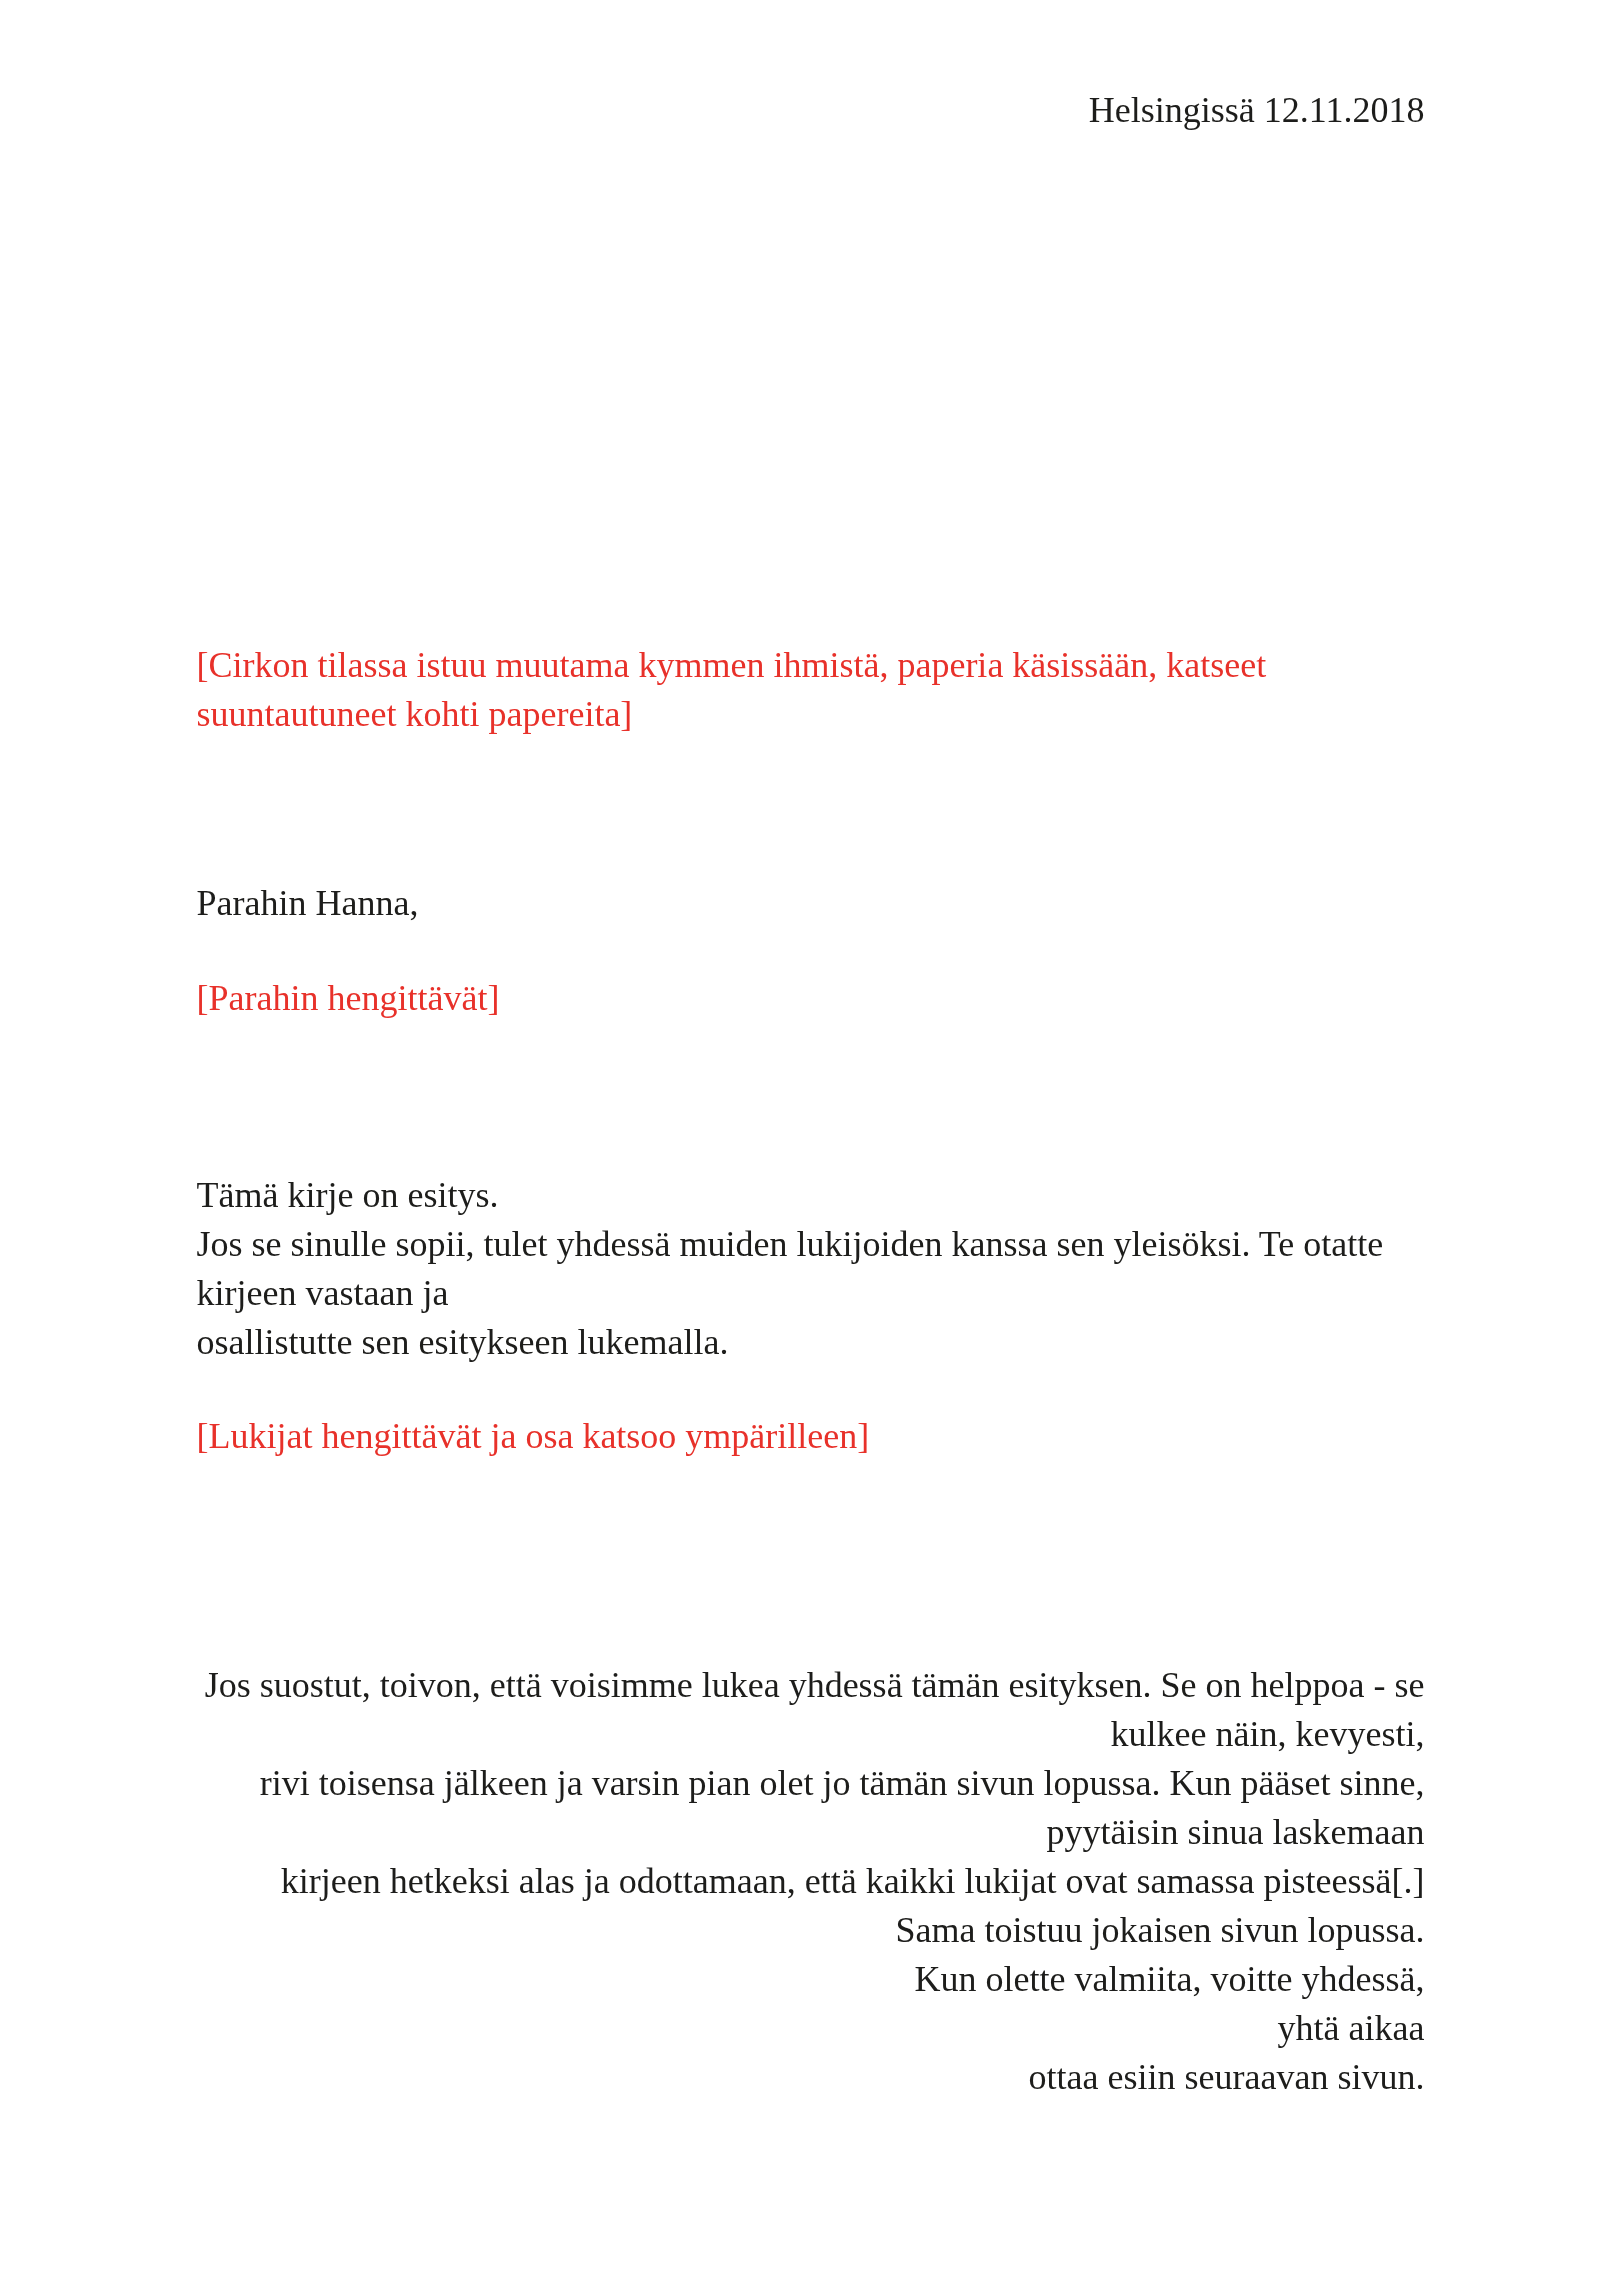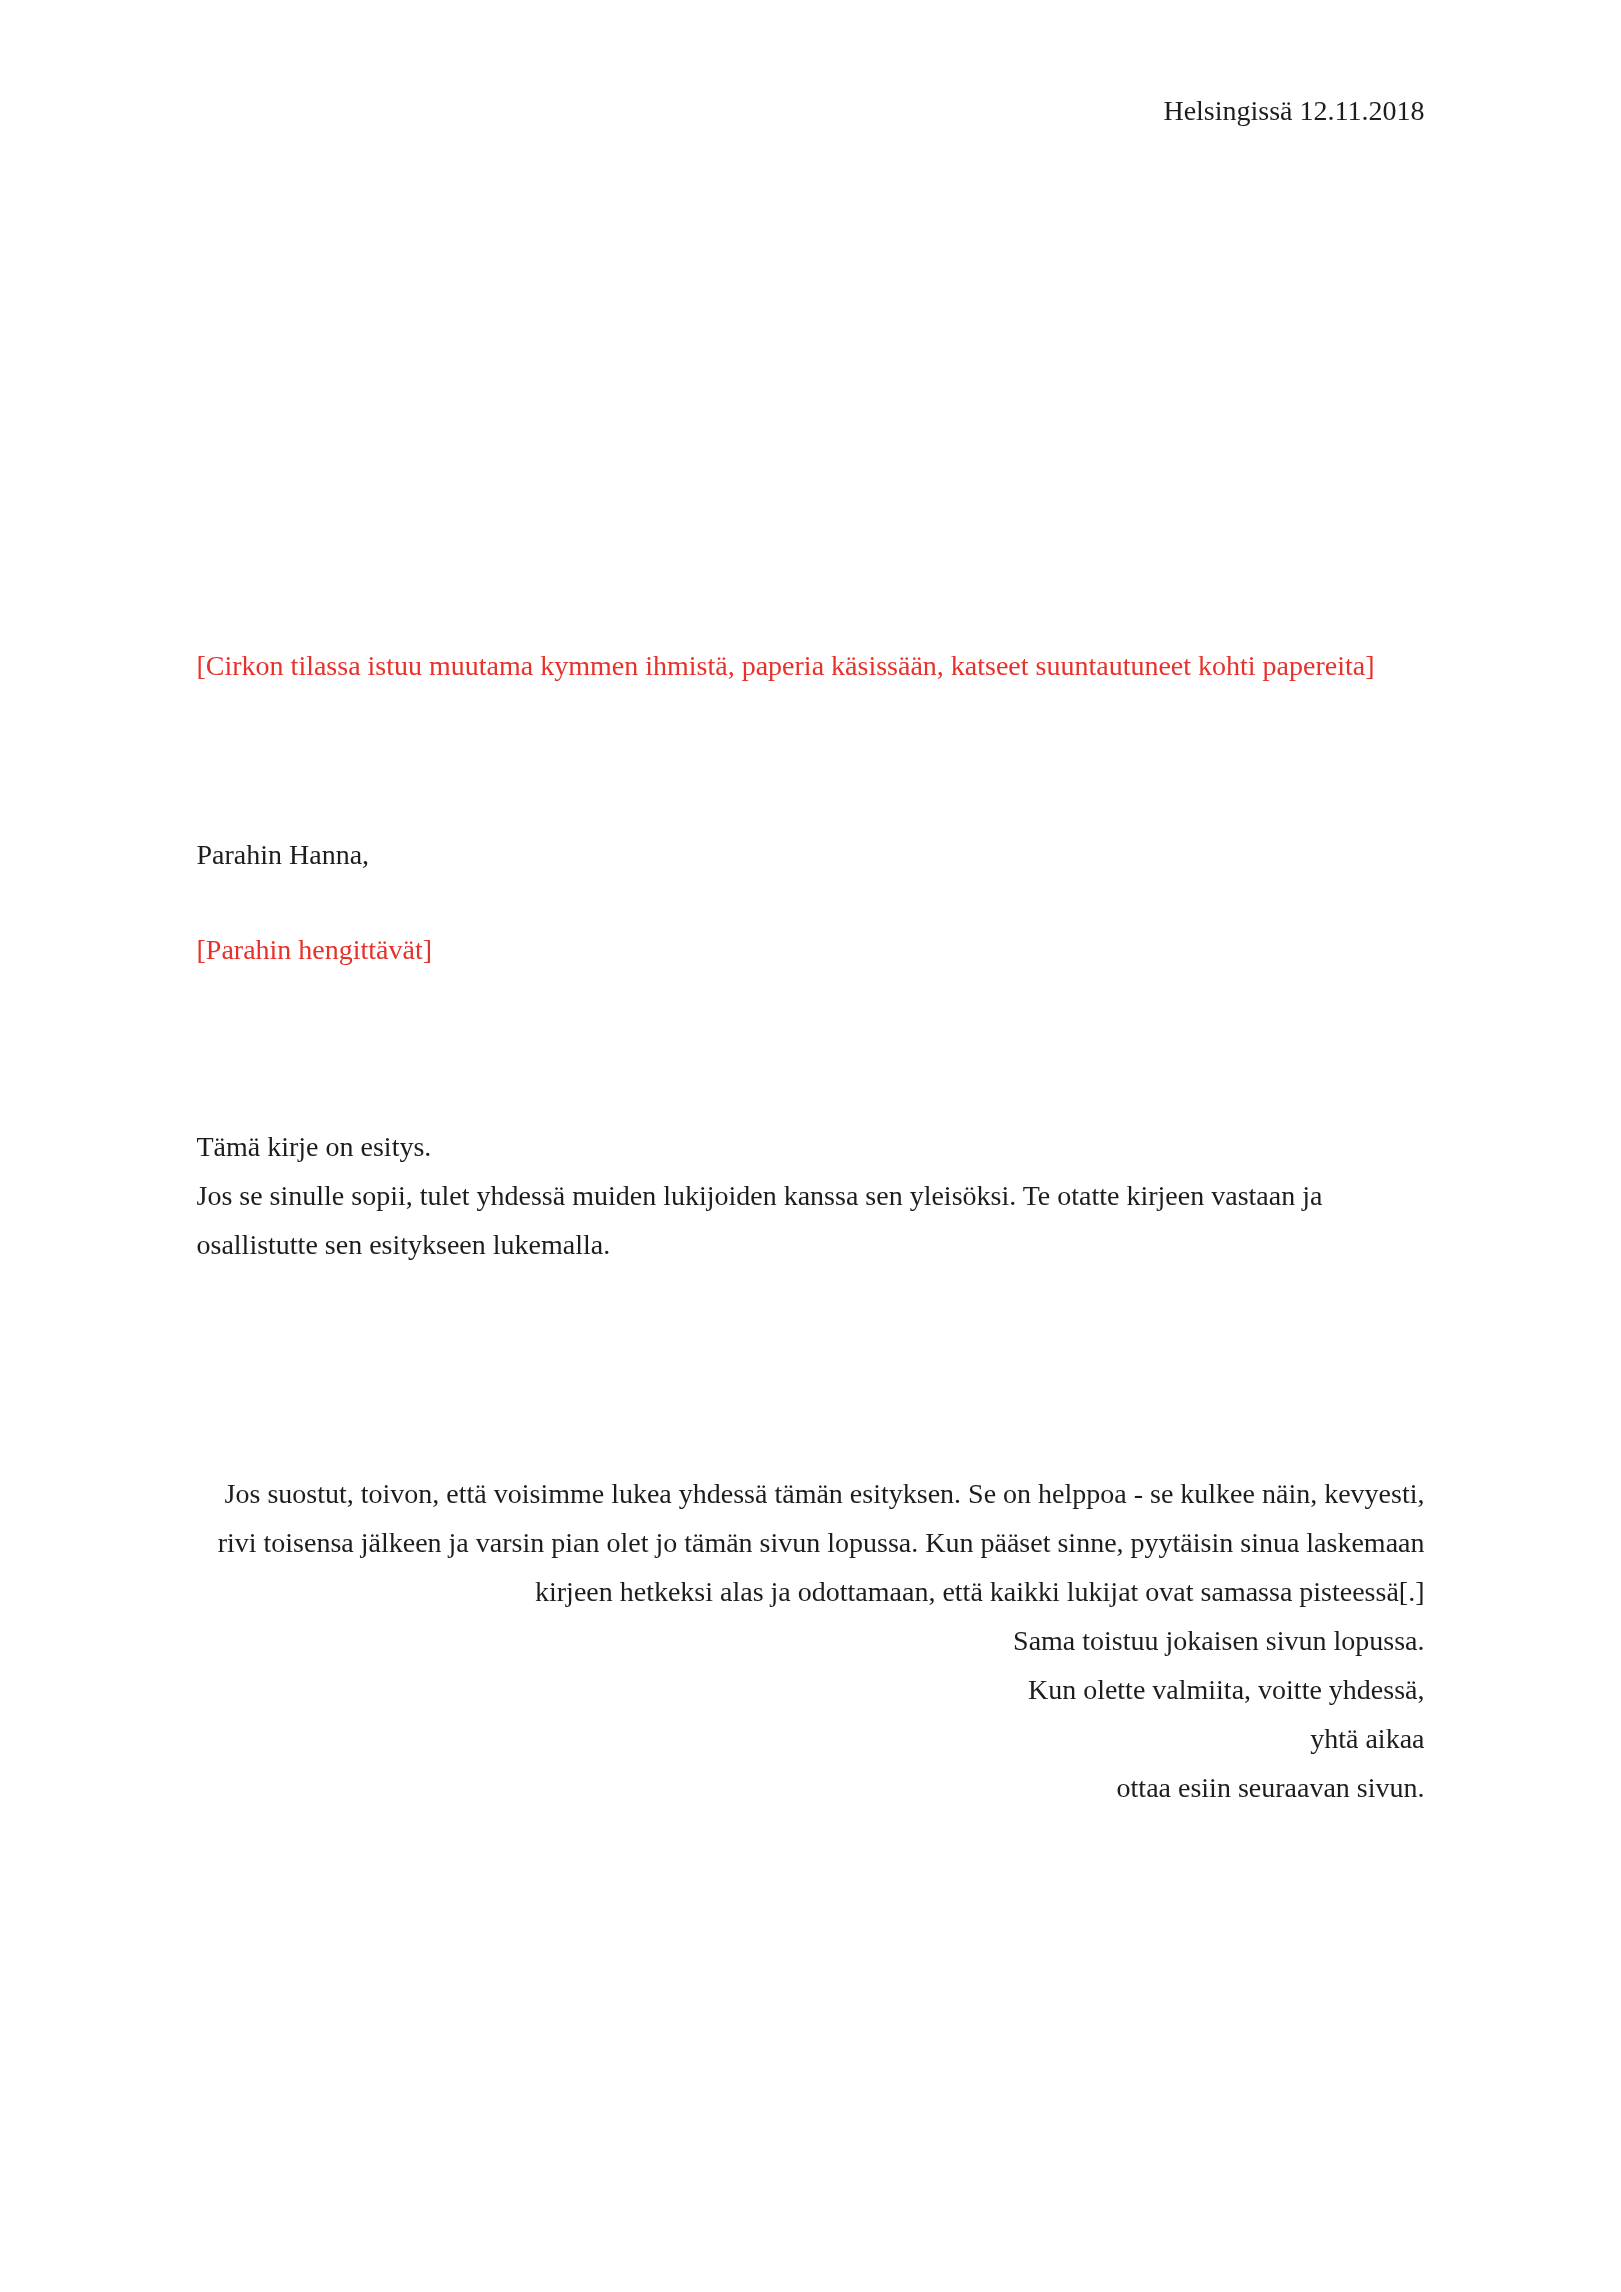--- a/index.html
+++ b/index.html
@@ -7,21 +7,21 @@
     padding: 0;
     background: #ffffff;
   }
   .page {
     position: relative;
     width: 1430px;
     height: 2293px;
     margin: 0 auto;
     background: #ffffff;
     font-family: "Liberation Serif", "DejaVu Serif", serif;
-    font-size: 28px;
+    font-size: 36px;
     line-height: 49px;
     color: #1d1d1b;
     box-sizing: border-box;
     padding: 0 101px;
     overflow: hidden;
   }
   .dateline {
     margin-top: 86px;
     text-align: right;
   }
@@ -52,20 +52,21 @@
 
   <div class="salutation">Parahin Hanna,</div>
 
 
   <div class="stage stage-breath">[Parahin hengittävät]</div>
 
   <div class="body-text para-2">Tämä kirje on esitys.
 Jos se sinulle sopii, tulet yhdessä muiden lukijoiden kanssa sen yleisöksi. Te otatte kirjeen vastaan ja
 osallistutte sen esitykseen lukemalla.</div>
 
+  <div class="stage stage-breath-look">[Lukijat hengittävät ja osa katsoo ympärilleen]</div>
 
   <div class="body-text para-3">Jos suostut, toivon, että voisimme lukea yhdessä tämän esityksen. Se on helppoa - se kulkee näin, kevyesti,
 rivi toisensa jälkeen ja varsin pian olet jo tämän sivun lopussa. Kun pääset sinne, pyytäisin sinua laskemaan
 kirjeen hetkeksi alas ja odottamaan, että kaikki lukijat ovat samassa pisteessä[.]
 Sama toistuu jokaisen sivun lopussa.
 Kun olette valmiita, voitte yhdessä,
 yhtä aikaa
 ottaa esiin seuraavan sivun.</div>
 
 

